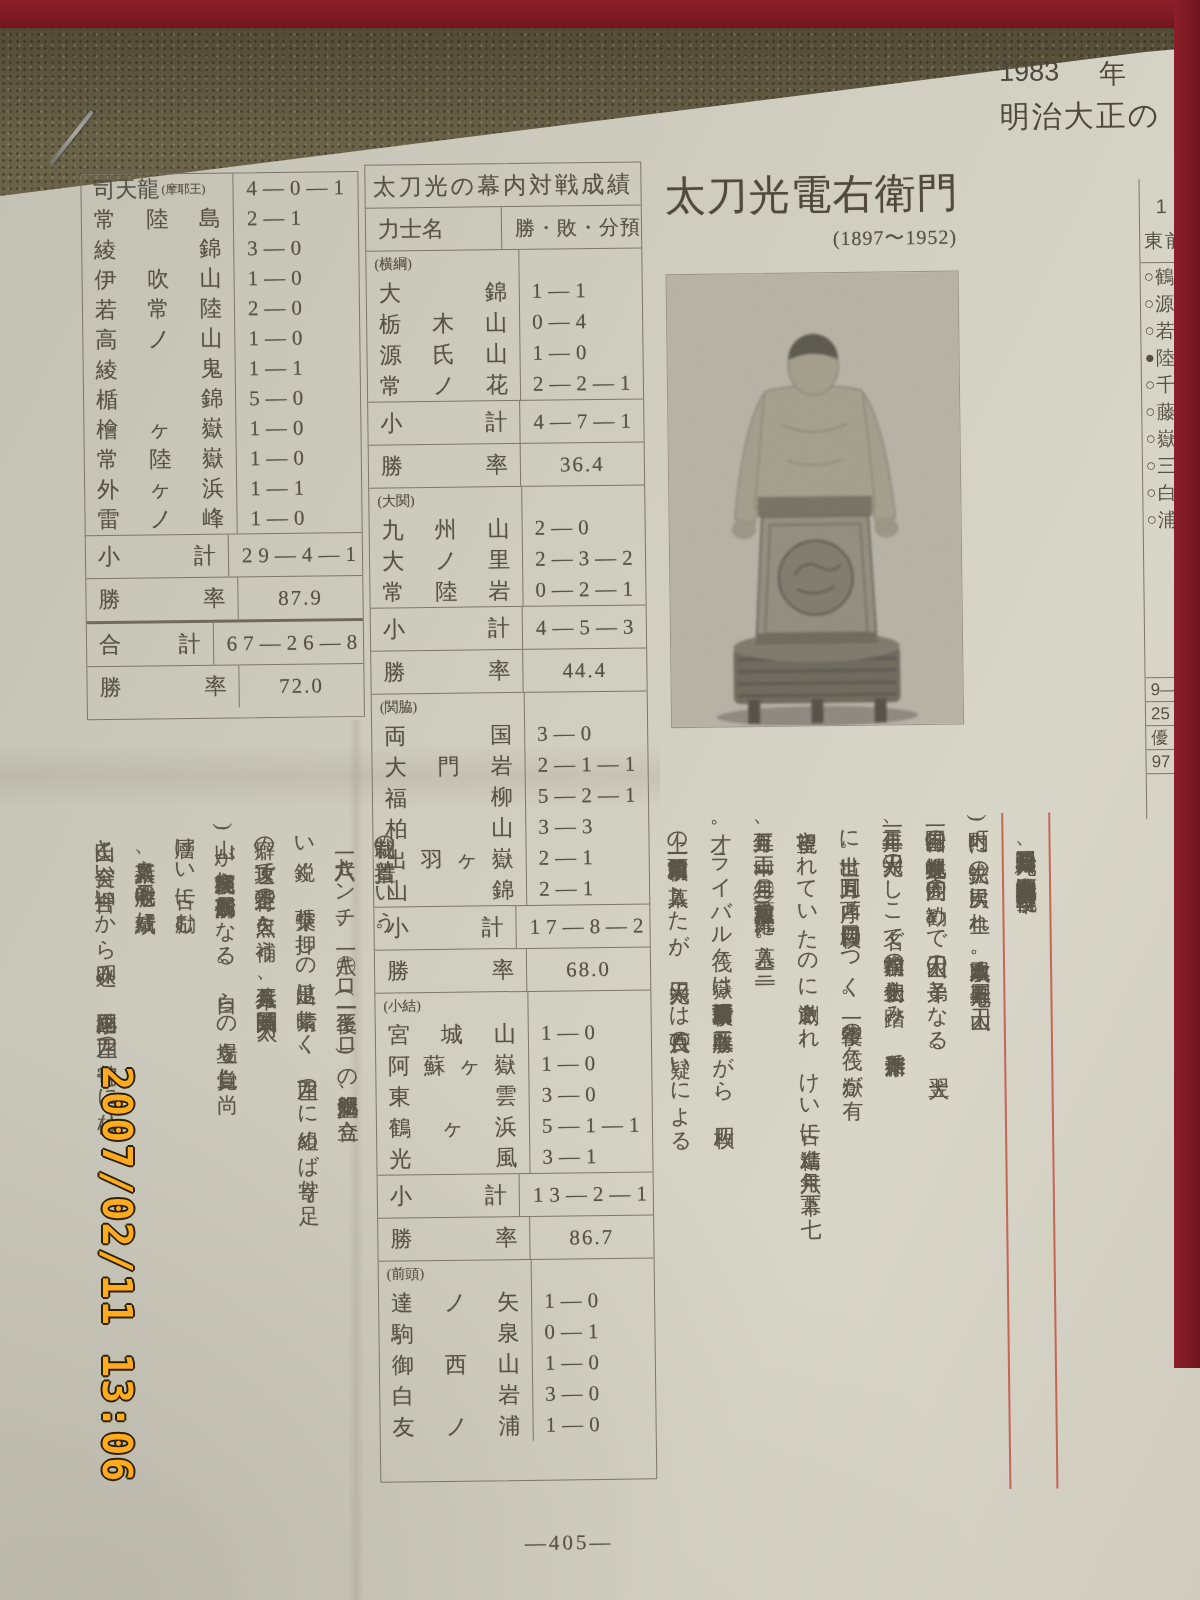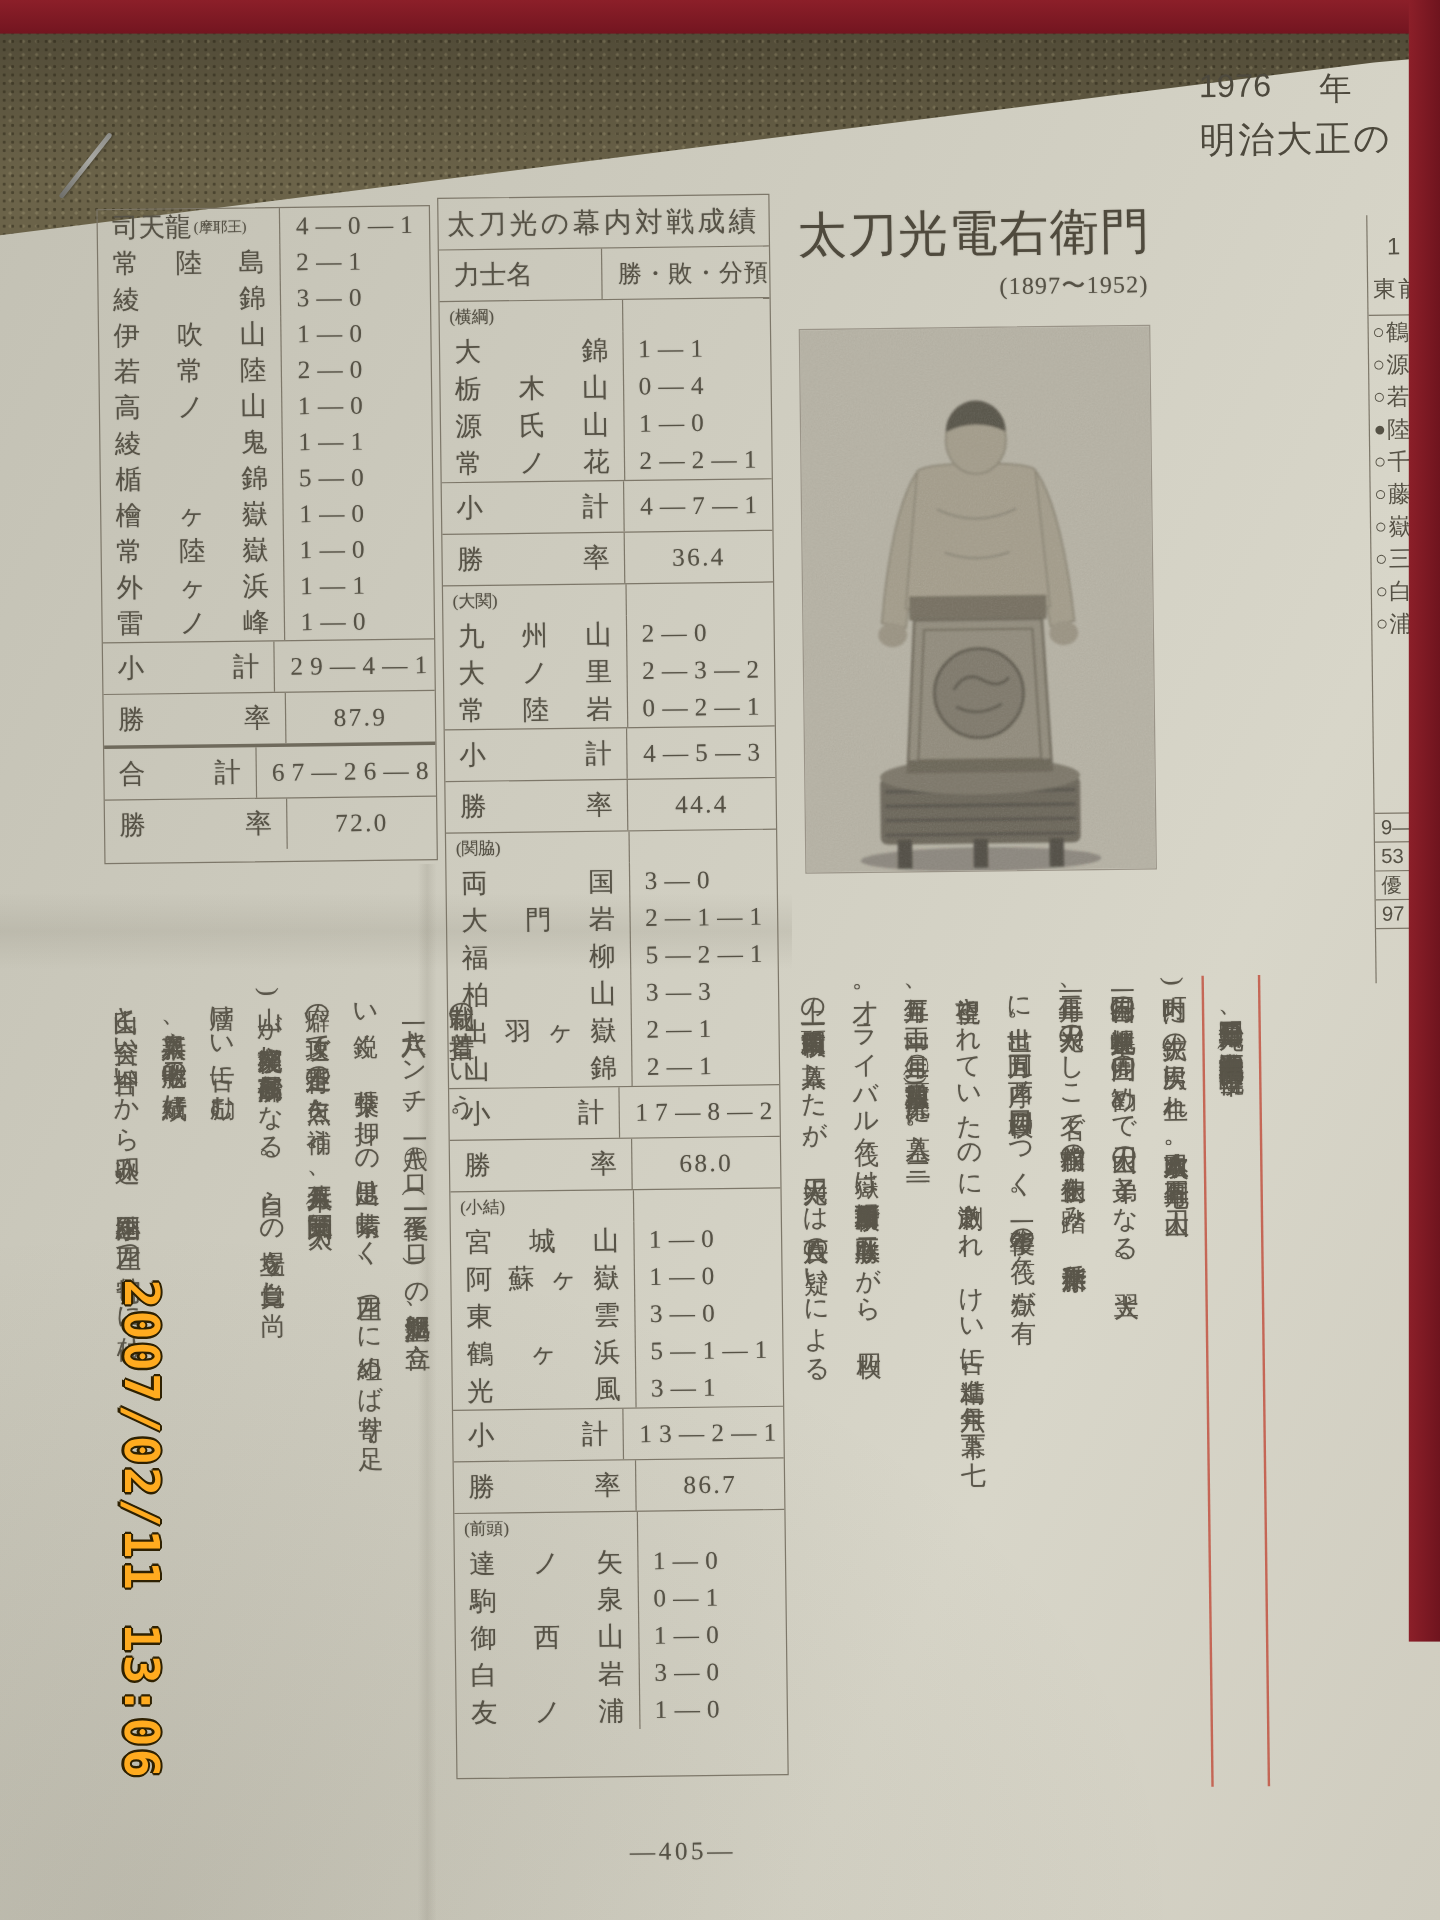--- a/index.html
+++ b/index.html
@@ -94,21 +94,21 @@
 <div id="stage">
   <div class="carpet"></div>
   <div class="page"></div>
   <div class="crease-v"></div>
   <div class="crease-h"></div>
 
   <div id="content">
 
     <div class="corner">
       <div class="yr">
-        <span>1976</span>
+        <span>1983</span>
         <span>年</span>
       </div>
       <div class="ser">明治大正の</div>
     </div>
 
     <div class="tbl ink" id="left-table" style="left:88px;top:168px;width:278px;height:546px;">
         <div class="trow">
           <div class="cell cname">
             <span>司天龍</span>
             <span class="note">(摩耶王)</span>
@@ -692,21 +692,21 @@
             <span class="mk">○</span>
             <span>白</span>
           </div>
           <div class="s-entry">
             <span class="mk">○</span>
             <span>浦</span>
           </div>
         </div>
       <div class="s-bottom" id="strip-bottom">
           <div class="s-bcell">9—</div>
-          <div class="s-bcell">53</div>
+          <div class="s-bcell">25</div>
           <div class="s-bcell">優</div>
           <div class="s-bcell">97</div>
         </div>
     </div>
 
     <div class="pageno ink">—405—</div>
     <div class="staple"></div>
   </div>
 
   <div class="bar-top"></div>

